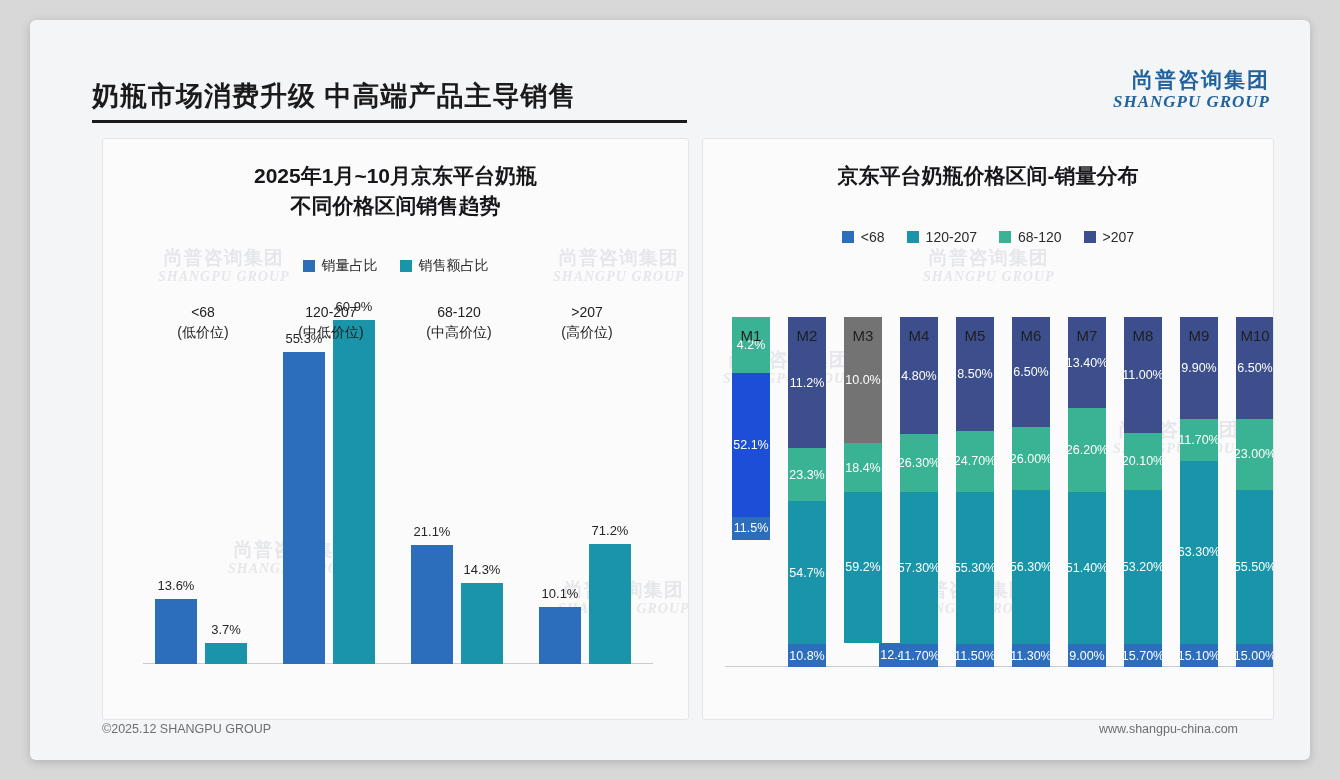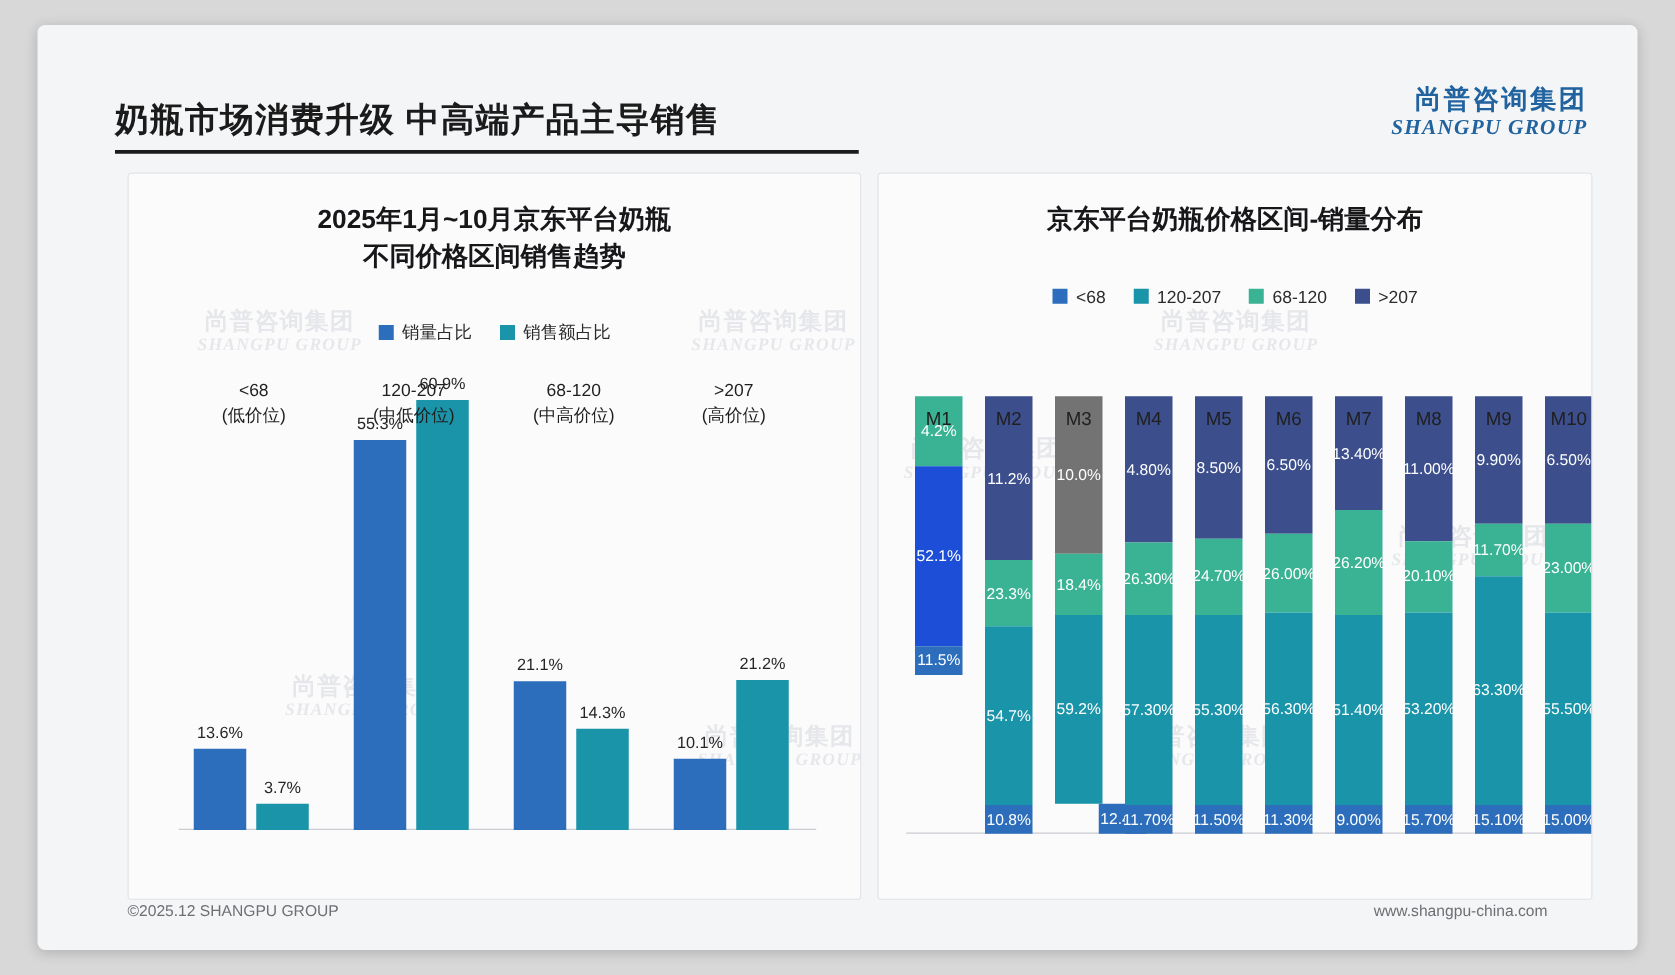--- a/index.html
+++ b/index.html
@@ -317,21 +317,21 @@
           <div>68-120</div>
           <div>(中高价位)</div>
         </div>
       </div>
 
       <div class="group" style="left:384px;">
         <div class="bar b1" style="height:57px;">
           <div class="bar-label">10.1%</div>
         </div>
         <div class="bar b2" style="height:120px;">
-          <div class="bar-label">21.2%</div>
+          <div class="bar-label">71.2%</div>
         </div>
         <div class="cat-label">
           <div>&gt;207</div>
           <div>(高价位)</div>
         </div>
       </div>
     </div>
   </div>
 
   <div class="panel panel-right">

